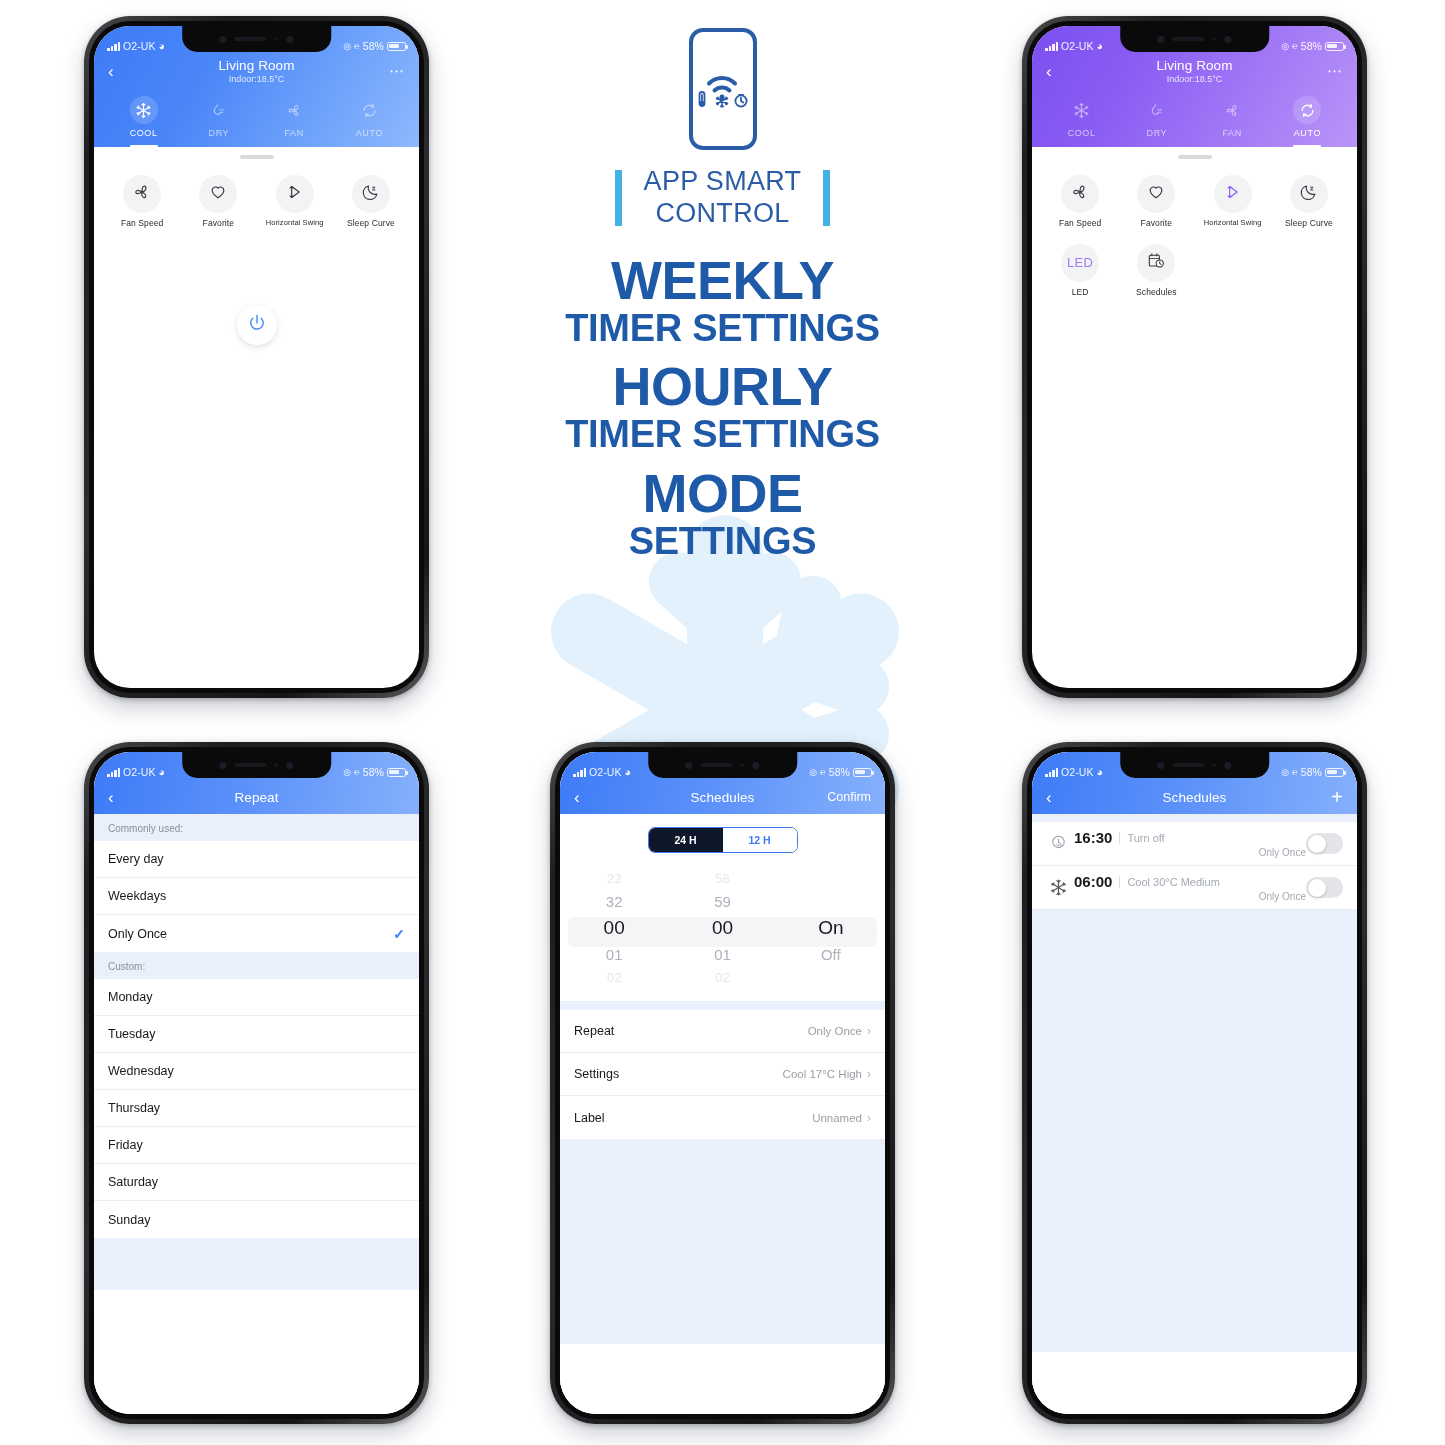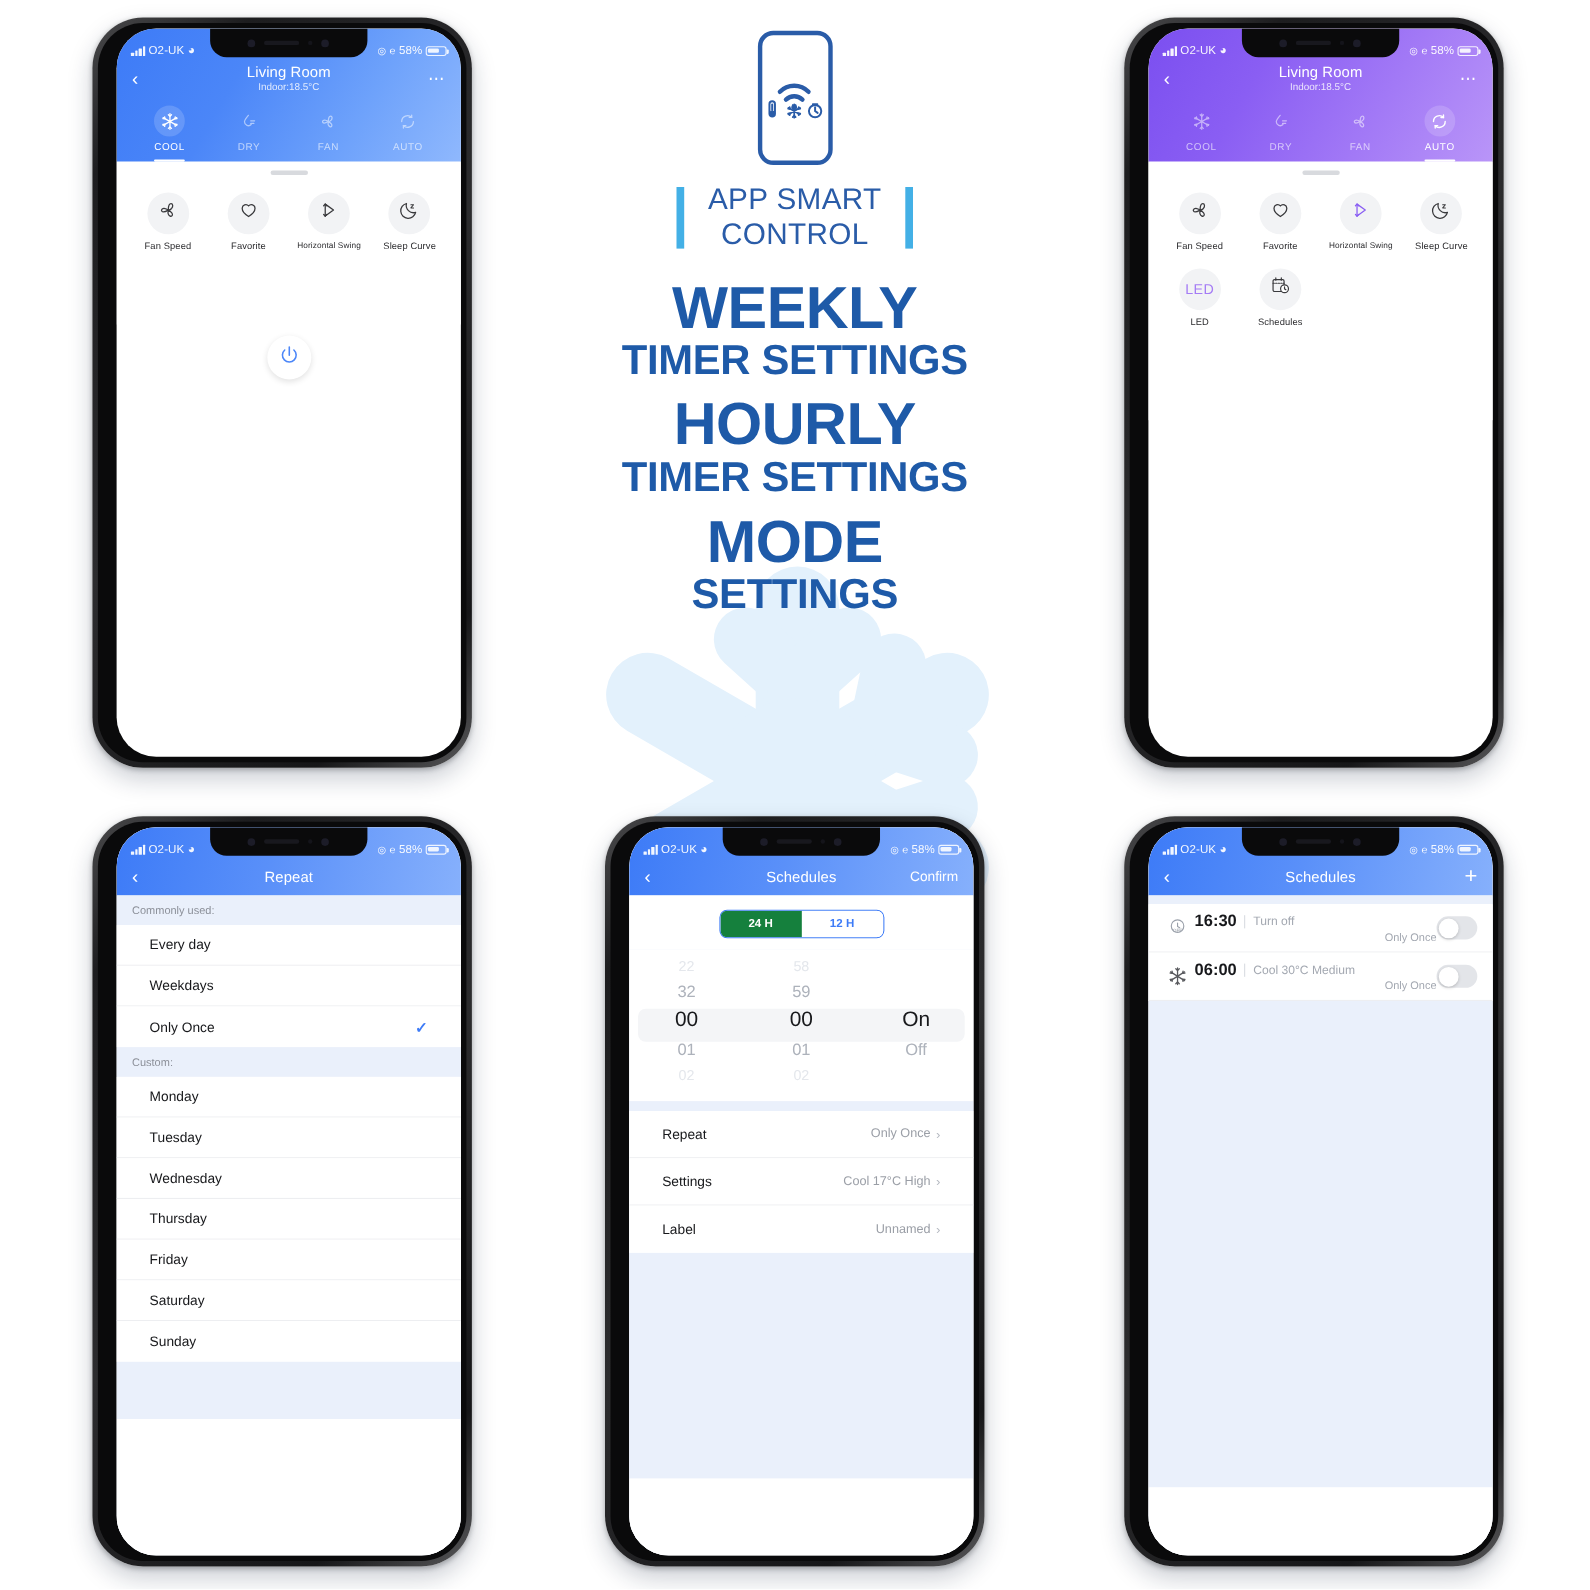--- a/index.html
+++ b/index.html
@@ -46,21 +46,21 @@
     border-radius: 46px;
     background: linear-gradient(135deg,#4a4a4c 0%,#1d1d1f 14%,#2c2c2e 50%,#161618 86%,#58585a 100%);
     box-shadow: 0 10px 22px rgba(20,30,60,0.22), 0 2px 5px rgba(0,0,0,0.25);
   }
   .phone .bezel {
     position: absolute; left: 5px; right: 5px; top: 5px; bottom: 5px;
     border-radius: 41px; background: #0a0a0b;
   }
   .phone .screen {
     position: absolute; left: 10px; right: 10px; top: 10px; bottom: 10px;
-    border-radius: 36px; overflow: hidden; background: #fff; margin-left: 12px;
+    border-radius: 36px; overflow: hidden; background: #fff;
   }
   .phone .notch {
     position: absolute; left: 50%; top: 0; transform: translateX(-50%);
     width: 46%; height: 26px; background: #0a0a0b;
     border-bottom-left-radius: 15px; border-bottom-right-radius: 15px;
     z-index: 40; display: flex; align-items: center; justify-content: center; gap: 8px;
   }
   .phone .notch .cam { width: 7px; height: 7px; border-radius: 50%; background: #1c1c28; }
   .phone .notch .spk { width: 32px; height: 4px; border-radius: 2px; background: #18181e; }
   .phone .notch .dot { width: 4px; height: 4px; border-radius: 50%; background: #14141a; }
@@ -160,38 +160,38 @@
   .led-text { font-size: 13px; font-weight: 400; letter-spacing: .3px; }
 
   
   .list-screen { position: absolute; inset: 0; background: #eaf0fb; display: flex; flex-direction: column; }
   .nav-blue { background: linear-gradient(100deg,#3d7bf7 0%,#5a90f9 45%,#86b0fc 100%); color: #fff; }
   .nav-blue .statusbar { color: rgba(255,255,255,.93); }
   .section-hd { padding: 9px 14px 7px 14px; font-size: 10px; color: #8b8f98; background: #eaf0fb; }
   .rows { background: #fff; }
   .row {
     display: flex; align-items: center; justify-content: space-between;
-    padding: 0 30px; height: 37px; font-size: 12.5px; color: #17181b;
+    padding: 0 14px; height: 37px; font-size: 12.5px; color: #17181b;
     border-bottom: 1px solid #edeef1; background: #fff;
   }
   .row:last-child { border-bottom: none; }
   .row .chk { color: #3d7bf7; font-size: 14px; font-weight: 600; }
   .row .rval { color: #9a9ea6; font-size: 11.5px; display: flex; align-items: center; gap: 5px; }
   .row .rval .cv { font-size: 12px; color: #b4b8c0; }
   .filler { flex: 1; background: #eaf0fb; }
   .filler.white { background: #fff; }
 
   
   .seg-wrap { background: #fff; padding: 13px 0 10px 0; display: flex; justify-content: center; }
   .seg {
     display: flex; width: 150px; height: 26px; border: 1.4px solid #3d7bf7;
     border-radius: 7px; overflow: hidden; font-size: 10.5px; font-weight: 700;
   }
   .seg div { flex: 1; display: flex; align-items: center; justify-content: center; }
-  .seg .on { background: #15803d; color: #fff; }
+  .seg .on { background: #0f172a; color: #fff; }
   .seg .off { background: #fff; color: #3d7bf7; }
   .picker { background: #fff; position: relative; padding: 4px 0 12px 0; }
   .picker .hl {
     position: absolute; left: 8px; right: 8px; top: 50%; transform: translateY(-50%);
     height: 30px; background: #f4f5f7; border-radius: 7px;
   }
   .wheels { position: relative; display: flex; }
   .wheel { flex: 1; display: flex; flex-direction: column; align-items: center; }
   .wheel .it { height: 23px; line-height: 23px; font-size: 15px; color: #c8ccd3; }
   .wheel .it.f { color: #e4e7ec; font-size: 13px; }

